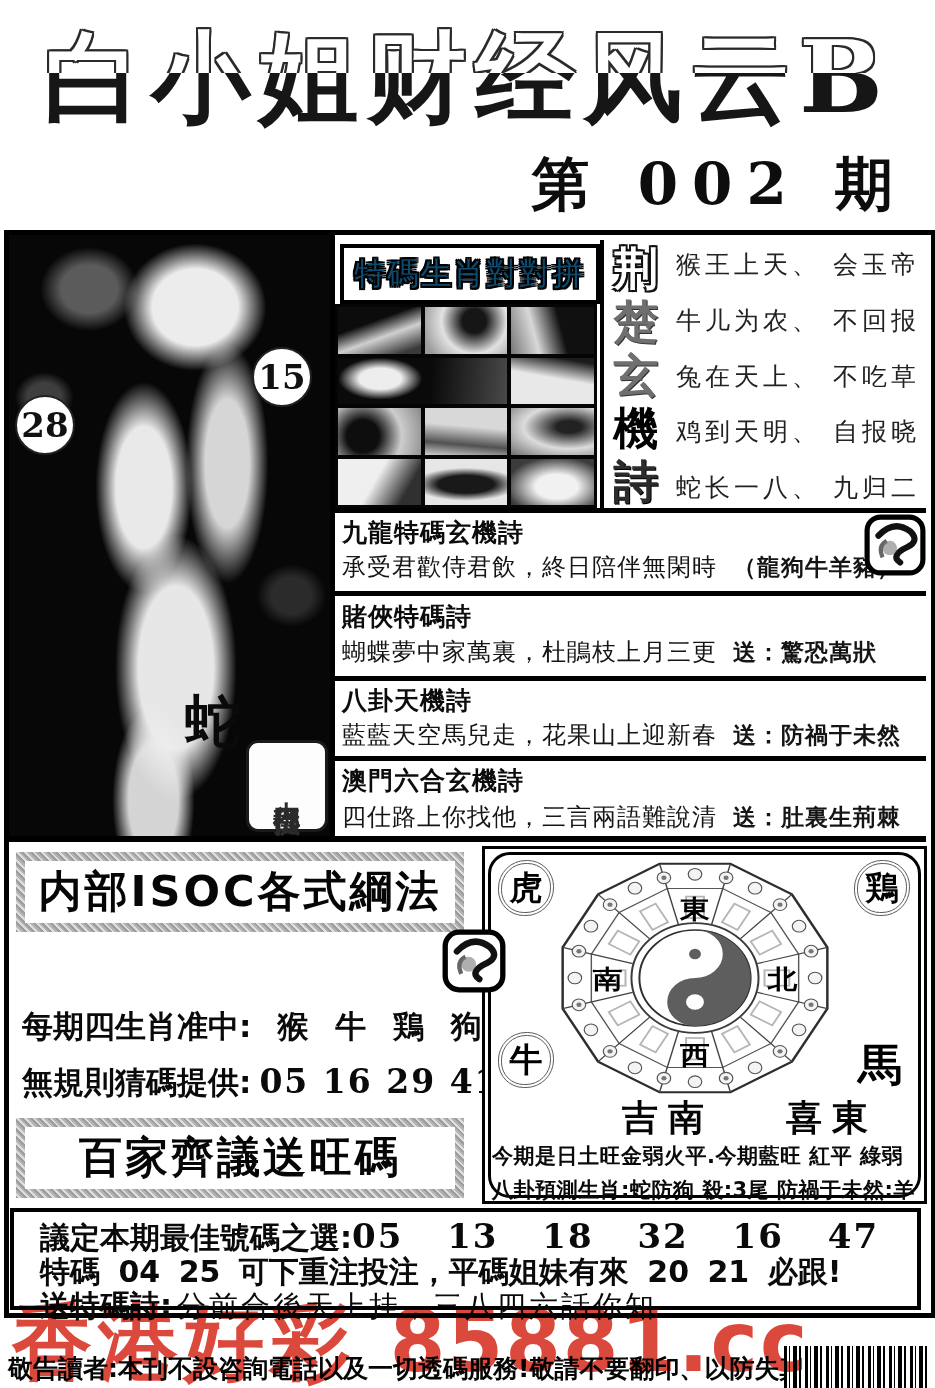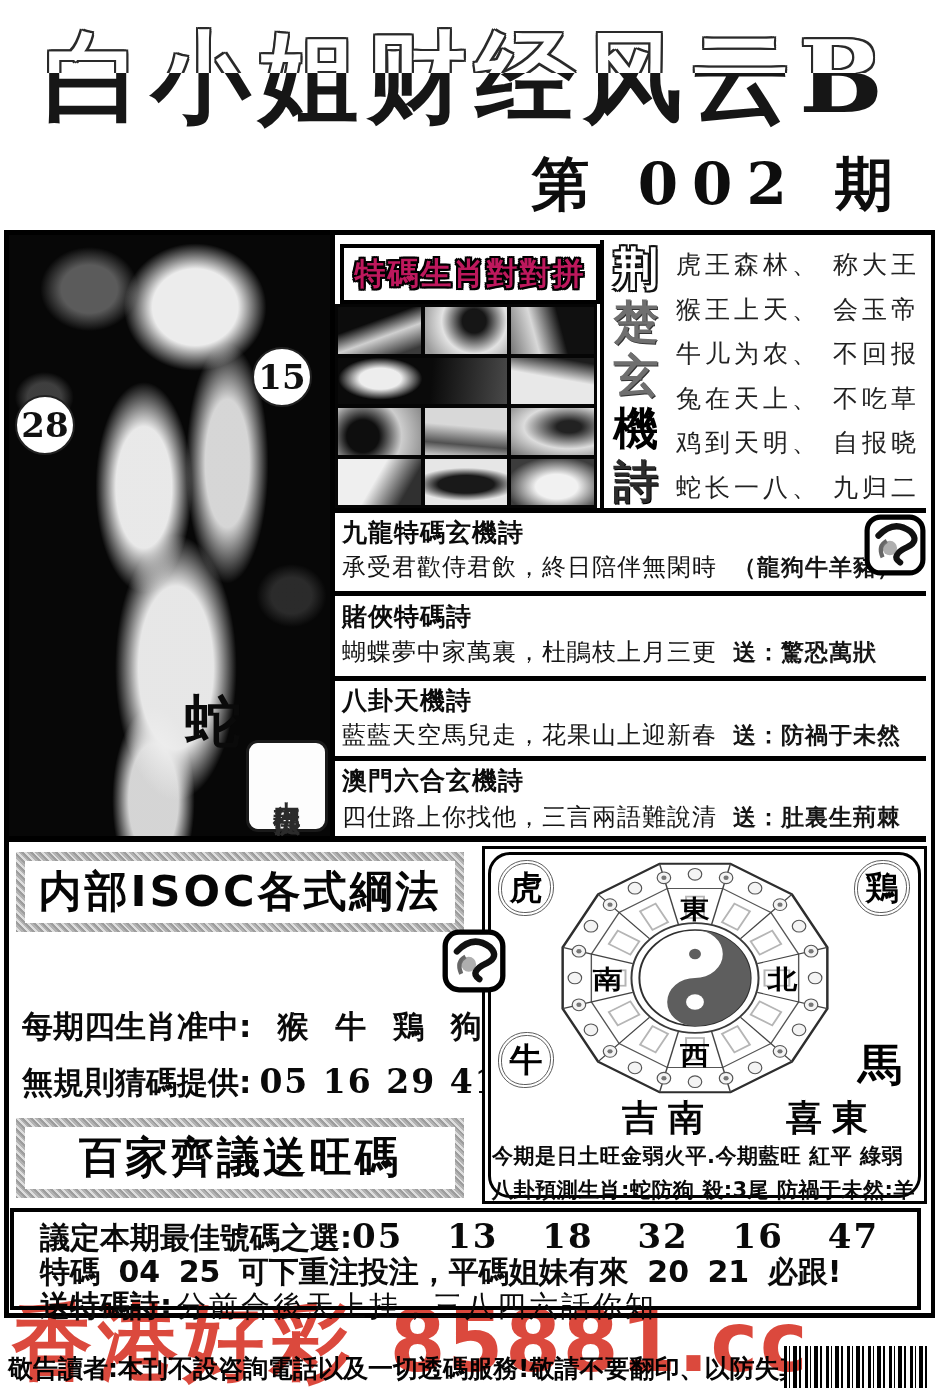--- a/index.html
+++ b/index.html
@@ -39,21 +39,21 @@
     letter-spacing:3px;line-height:1.25;}
 
   
   .vdiv1{position:absolute;left:330px;top:235px;width:5px;height:603px;background:#000;}
   .vdiv2{position:absolute;left:600px;top:240px;width:4px;height:268px;background:#000;}
   .hdiv{position:absolute;background:#000;height:5px;}
 
   
   .match-header{position:absolute;left:340px;top:244px;width:252px;height:52px;border:4px solid #000;
     display:flex;align-items:center;justify-content:center;}
-  .match-header span{font-family:"DejaVu Sans","Liberation Sans",sans-serif;font-size:31px;font-weight:bold;color:#be185d;
+  .match-header span{font-family:"DejaVu Sans","Liberation Sans",sans-serif;font-size:31px;font-weight:normal;color:#0c4a6e;
     letter-spacing:2px;white-space:nowrap;
     text-shadow:2px 2px 0 #000,-2px -2px 0 #000,2px -2px 0 #000,-2px 2px 0 #000,0 2px 0 #000,0 -2px 0 #000,2px 0 0 #000,-2px 0 0 #000;}
   .montage{position:absolute;left:335px;top:304px;width:262px;height:204px;background:#050505;padding:3px;
     box-sizing:border-box;display:grid;grid-template-columns:repeat(3,1fr);grid-template-rows:repeat(4,1fr);gap:4px;}
   .tile{background-color:#666;}
   .t1{background-image:linear-gradient(160deg,#0c0c0c 35%,#cfcfcf 60%,#3a3a3a 90%);}
   .t2{background-image:radial-gradient(circle at 60% 30%,#161616 20%,#e2e2e2 55%,#9a9a9a 90%);}
   .t3{background-image:linear-gradient(255deg,#101010 40%,#d8d8d8 70%,#777 100%);}
   .t4{grid-column:1/3;background-image:radial-gradient(ellipse 60px 30px at 25% 45%,#ededed 35%,rgba(0,0,0,0) 70%),linear-gradient(95deg,#0a0a0a 55%,#494949 100%);}
   .t5{background-image:linear-gradient(10deg,#e8e8e8 55%,#1c1c1c 90%);}
@@ -172,21 +172,20 @@
   </div>
 
   <div class="jc-title">
     <span class="jc-outline">荆</span>
     <span class="jc-speck">楚</span>
     <span class="jc-speck">玄</span>
     <span class="jc-solid">機</span>
     <span class="jc-dark">詩</span>
   </div>
   <div class="jc-lines">
-    <span>虎王森林、 称大王</span>
     <span>猴王上天、 会玉帝</span>
     <span>牛儿为农、 不回报</span>
     <span>兔在天上、 不吃草</span>
     <span>鸡到天明、 自报晓</span>
     <span>蛇长一八、 九归二</span>
   </div>
 
   <div class="sec-title" style="top:516px;">九龍特碼玄機詩</div>
   <div class="sec-line" style="top:551px;">
     <span>承受君歡侍君飲，終日陪伴無閑時</span><span class="sec-note">（龍狗牛羊豬）</span>

